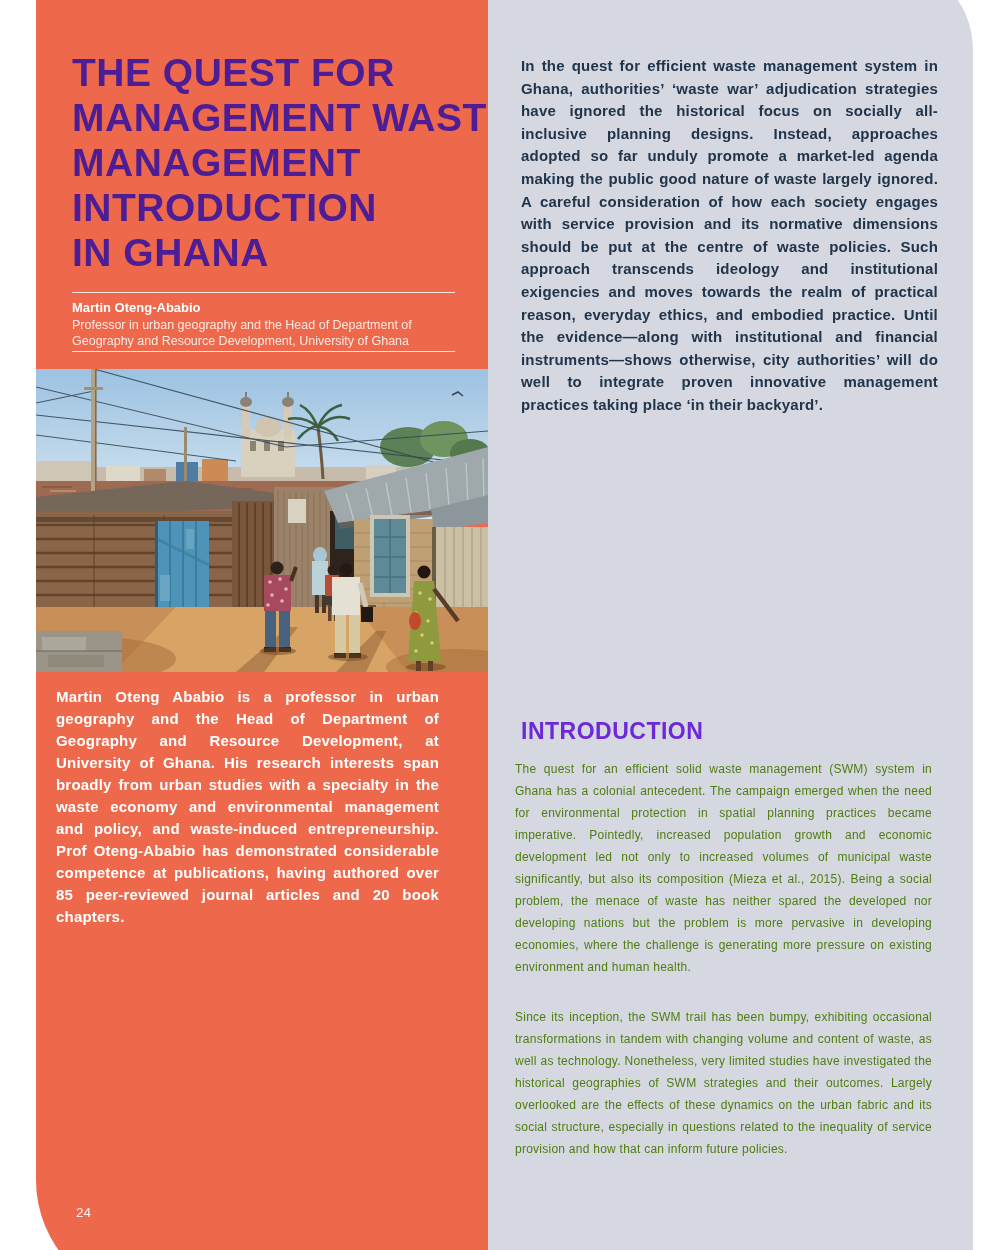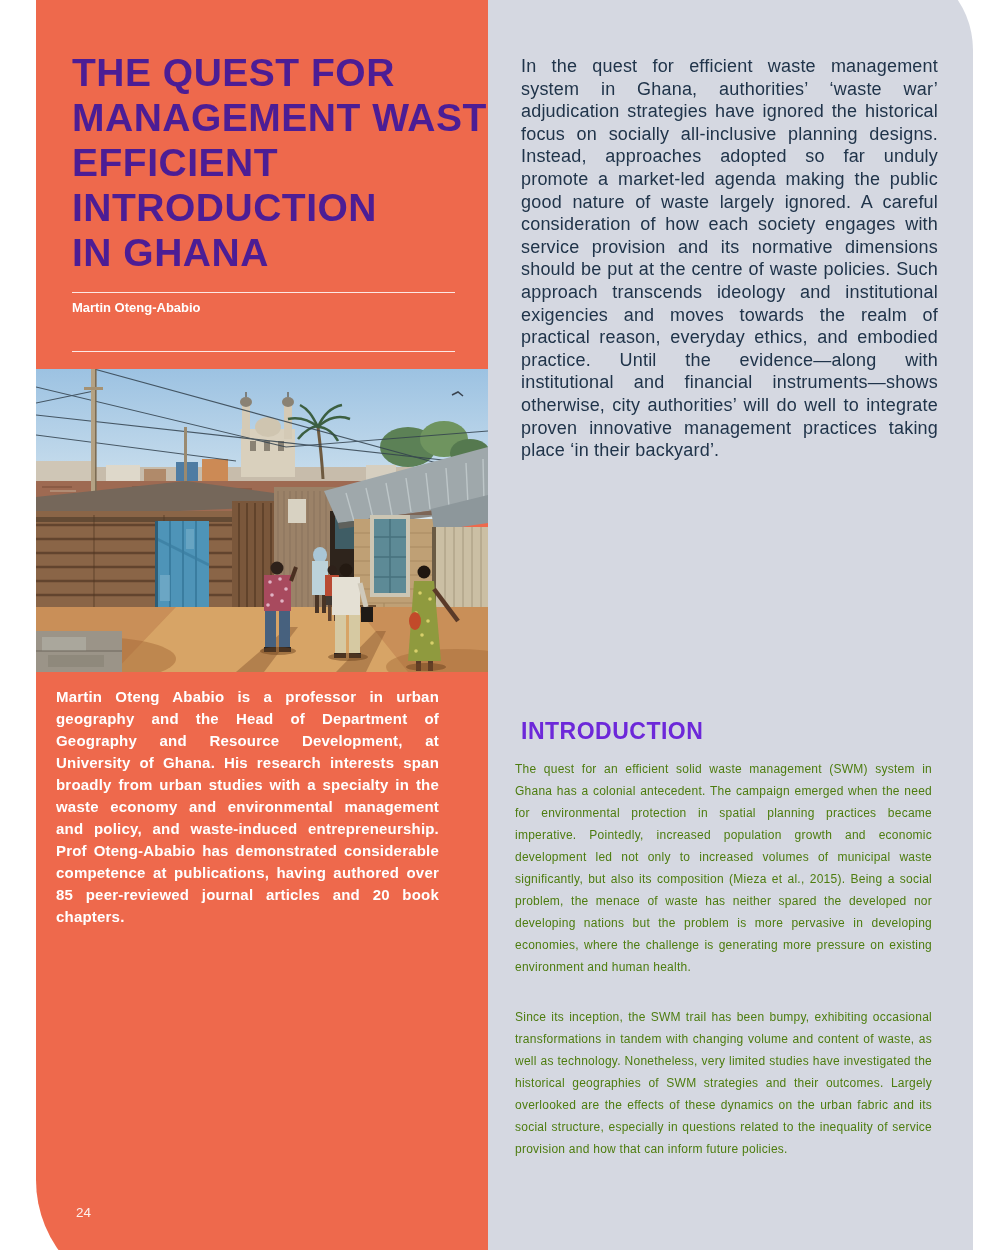--- a/index.html
+++ b/index.html
@@ -23,45 +23,46 @@
   .photo{position:absolute;left:0;top:369px;width:452px;height:303px;display:block;}
   .bio{position:absolute;left:20px;top:686px;width:383px;color:#ffffff;
     font-weight:bold;font-size:15px;line-height:22px;text-align:justify;letter-spacing:.2px;}
   .page-number{position:absolute;left:40px;top:1205px;color:rgba(255,255,255,.9);
     font-size:13.5px;}
 
   
   .right-panel{position:absolute;left:488px;top:-40px;width:485px;height:1290px;
     background:#d5d8e1;border-top-right-radius:90px;}
   .lead{position:absolute;left:33px;top:95px;width:417px;color:#20344a;
-    font-weight:normal;font-size:18px;line-height:22.6px;text-align:justify;letter-spacing:.2px;}
+    font-weight:bold;font-size:15px;line-height:22.6px;text-align:justify;letter-spacing:.2px;}
   .section-heading{position:absolute;left:33px;top:758px;color:#6d28d9;
     font-weight:bold;font-size:23px;letter-spacing:.5px;}
   .body-para{position:absolute;left:27px;width:417px;color:#4d7c0f;
     font-size:12px;line-height:22px;text-align:justify;letter-spacing:.25px;}
   .para-1{top:798px;}
   .para-2{top:1046px;}
 </style>
 </head>
 <body>
 
 <div class="page">
 
   <div class="left-panel">
 
     <h1 class="title" style="margin:0">
       <div>THE QUEST FOR</div>
       <div>MANAGEMENT WASTE</div>
-      <div>EFFICIENT</div>
+      <div>MANAGEMENT</div>
       <div>INTRODUCTION</div>
       <div>IN GHANA</div>
     </h1>
 
     <div class="rule rule-1"></div>
     <div class="author-name">Martin Oteng-Ababio</div>
+    <div class="author-role">Professor in urban geography and the Head of Department of Geography and Resource Development, University of Ghana</div>
     <div class="rule rule-2"></div>
 
     <svg class="photo" viewBox="0 0 452 303" preserveAspectRatio="none" role="img" aria-label="Street scene in a Ghanaian neighbourhood: people walking along a sandy dirt road between wooden shacks with corrugated metal roofs and a blue plank door; power lines, a palm tree and a mosque with twin minarets in the distance under a blue sky">
       <defs>
         <linearGradient id="sky" x1="0" y1="0" x2="0" y2="1">
           <stop offset="0" stop-color="#9cc2e2"></stop>
           <stop offset="1" stop-color="#d8e7f0"></stop>
         </linearGradient>
       </defs>
 

